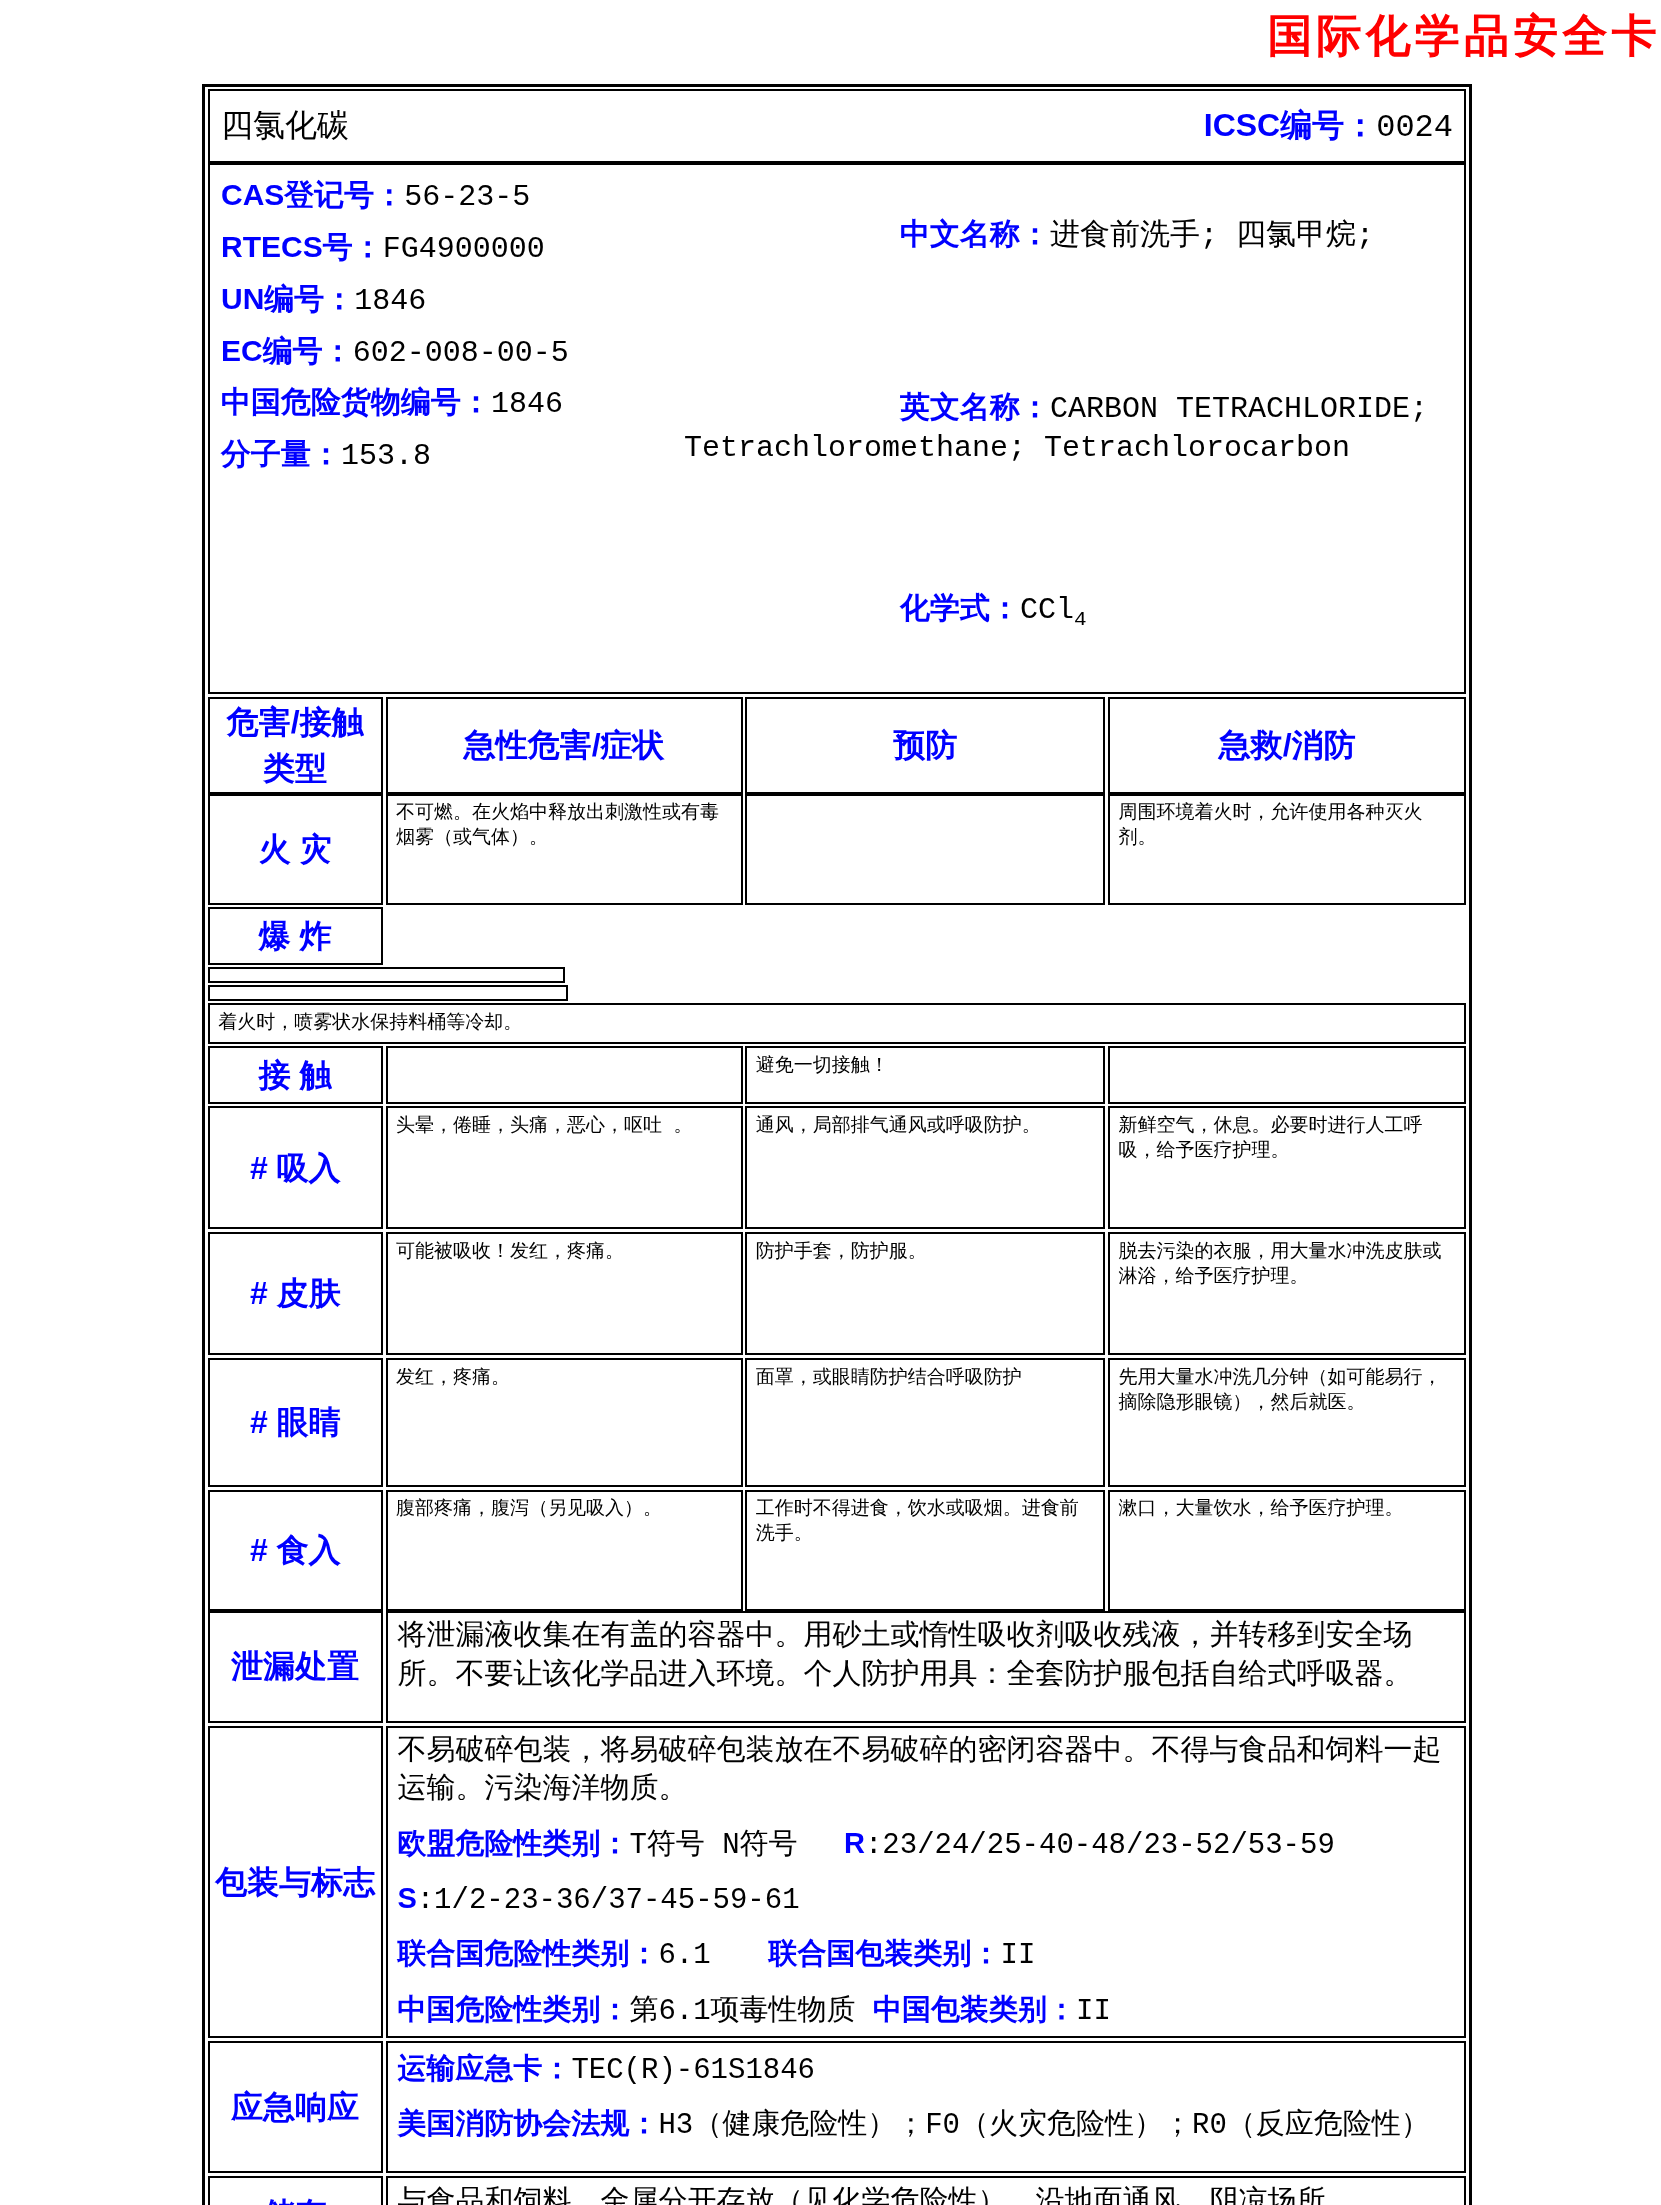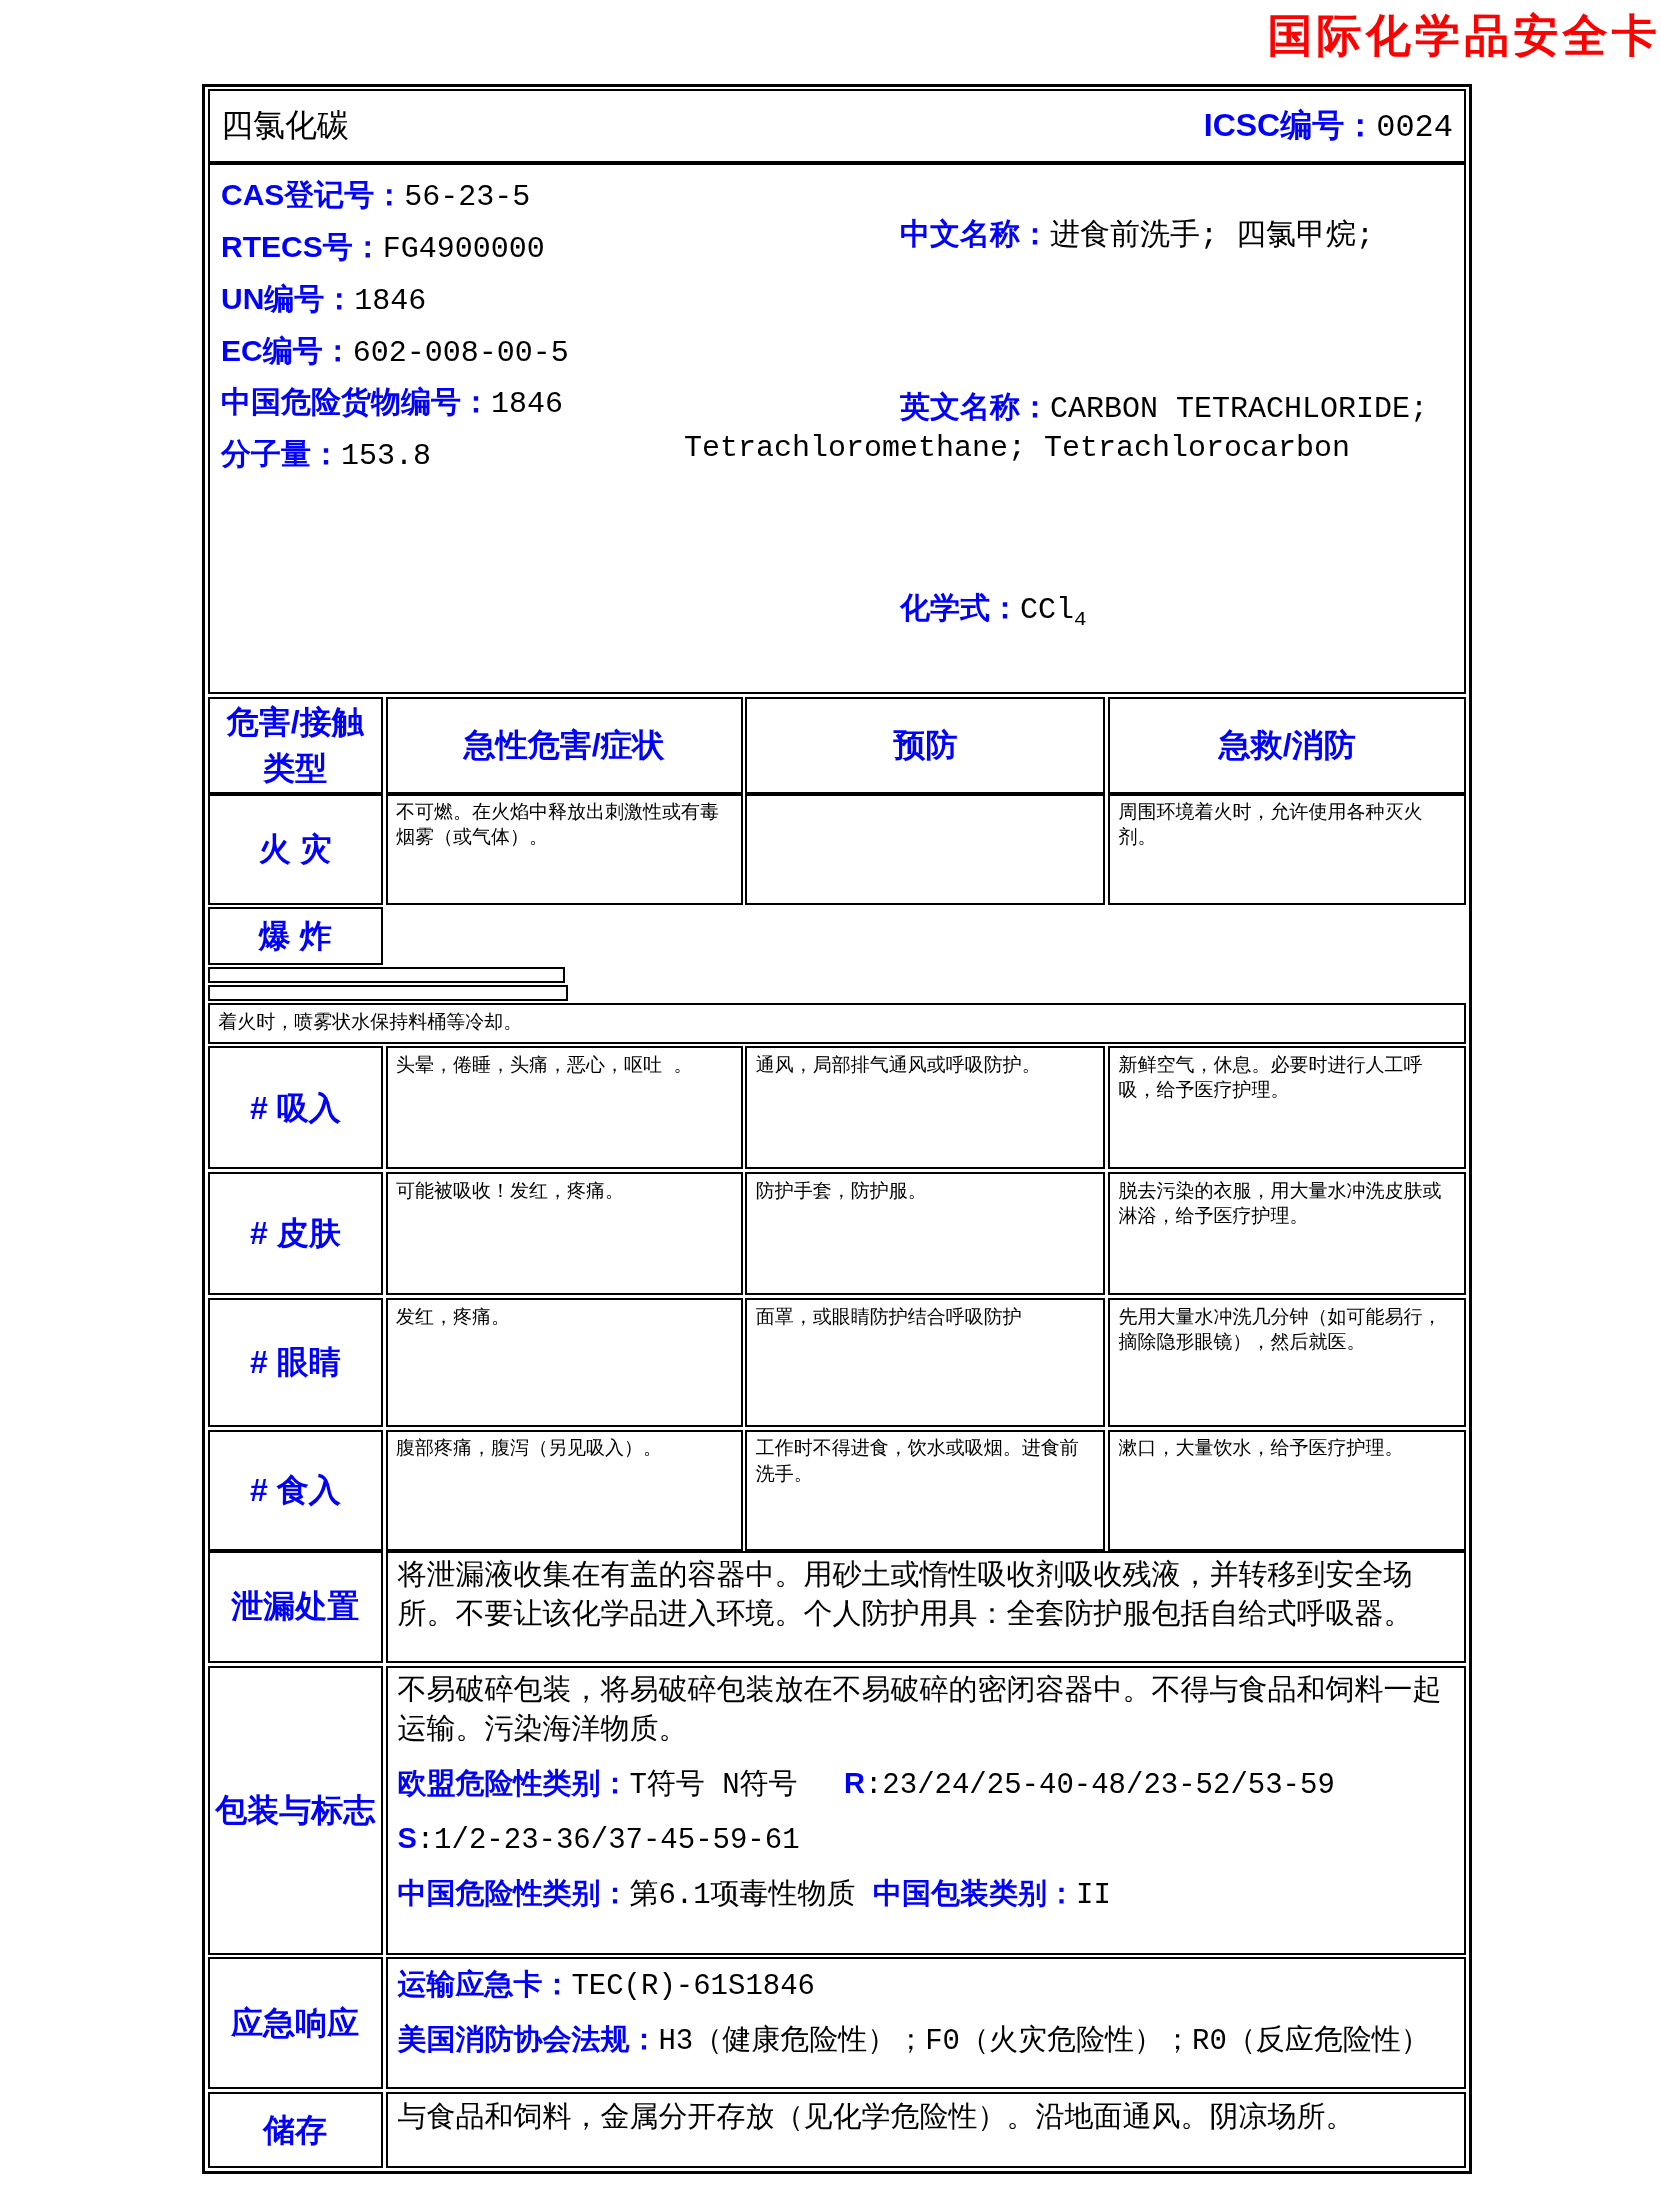--- a/index.html
+++ b/index.html
@@ -132,20 +132,34 @@
           <div class="c c2">
             <div class="cellText val"></div>
           </div>
           <div class="c c3">
             <div class="cellText val"></div>
           </div>
           <div class="c c4">
             <div class="cellText val">着火时，喷雾状水保持料桶等冷却。</div>
           </div>
         </div>
+        <div class="row" style="min-height: 52px;">
+          <div class="c c1">
+            <span class="rowlabel lbl">接 触</span>
+          </div>
+          <div class="c c2">
+            <div class="cellText val"></div>
+          </div>
+          <div class="c c3">
+            <div class="cellText val">避免一切接触！</div>
+          </div>
+          <div class="c c4">
+            <div class="cellText val"></div>
+          </div>
+        </div>
         <div class="row" style="min-height: 123px;">
           <div class="c c1">
             <span class="rowlabel lbl"># 吸入</span>
           </div>
           <div class="c c2">
             <div class="cellText val">头晕，倦睡，头痛，恶心，呕吐 。</div>
           </div>
           <div class="c c3">
             <div class="cellText val">通风，局部排气通风或呼吸防护。</div>
           </div>
@@ -210,20 +224,21 @@
         </div>
         <div class="row" style="min-height: 289px;">
           <div class="c c1">
             <span class="rowlabel lbl">包装与标志</span>
           </div>
           <div class="c cbody">
             <div class="sectionContent">
               <div class="sline"><span class="val">不易破碎包装，将易破碎包装放在不易破碎的密闭容器中。不得与食品和饲料一起运输。污染海洋物质。</span></div>
               <div class="sline"><span class="lbl">欧盟危险性类别：</span><span class="val">T符号 N符号　 </span><span class="lbl">R</span><span class="val">:23/24/25-40-48/23-52/53-59</span></div>
               <div class="sline"><span class="lbl">S</span><span class="val">:1/2-23-36/37-45-59-61</span></div>
+              <div class="sline"><span class="lbl">联合国危险性类别：</span><span class="val">6.1　　</span><span class="lbl">联合国包装类别：</span><span class="val">II</span></div>
               <div class="sline"><span class="lbl">中国危险性类别：</span><span class="val">第6.1项毒性物质 </span><span class="lbl">中国包装类别：</span><span class="val">II</span></div>
             </div>
           </div>
         </div>
         <div class="row" style="min-height: 132px;">
           <div class="c c1">
             <span class="rowlabel lbl">应急响应</span>
           </div>
           <div class="c cbody">
             <div class="sectionContent">

